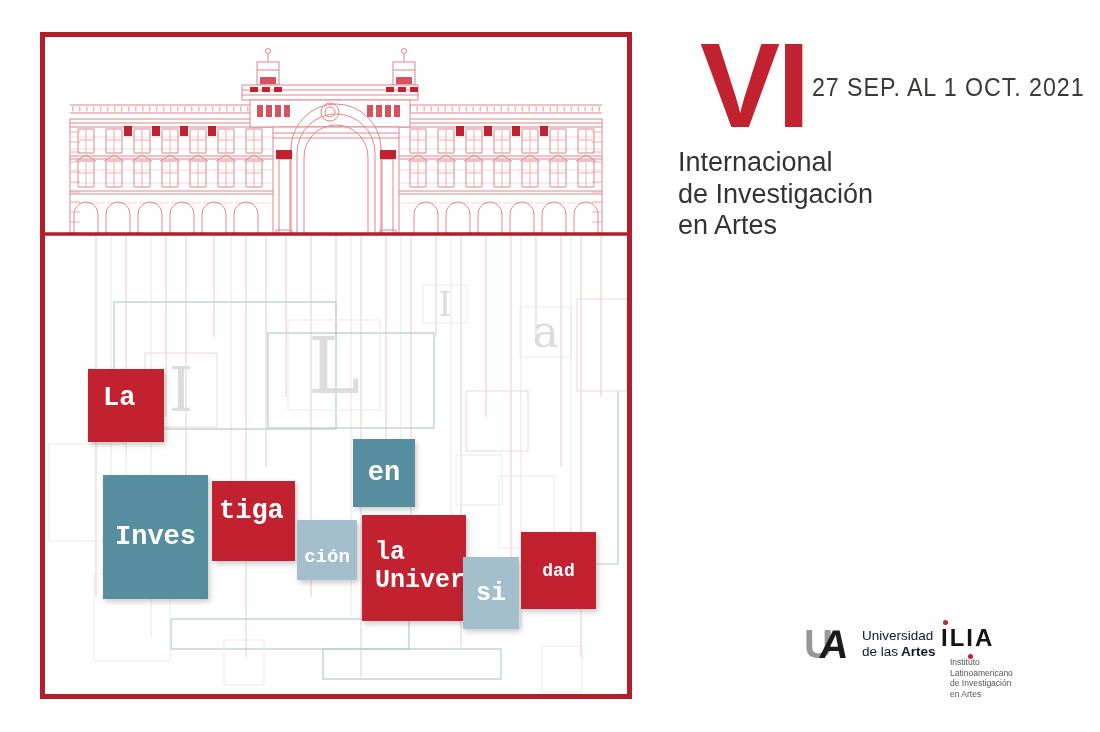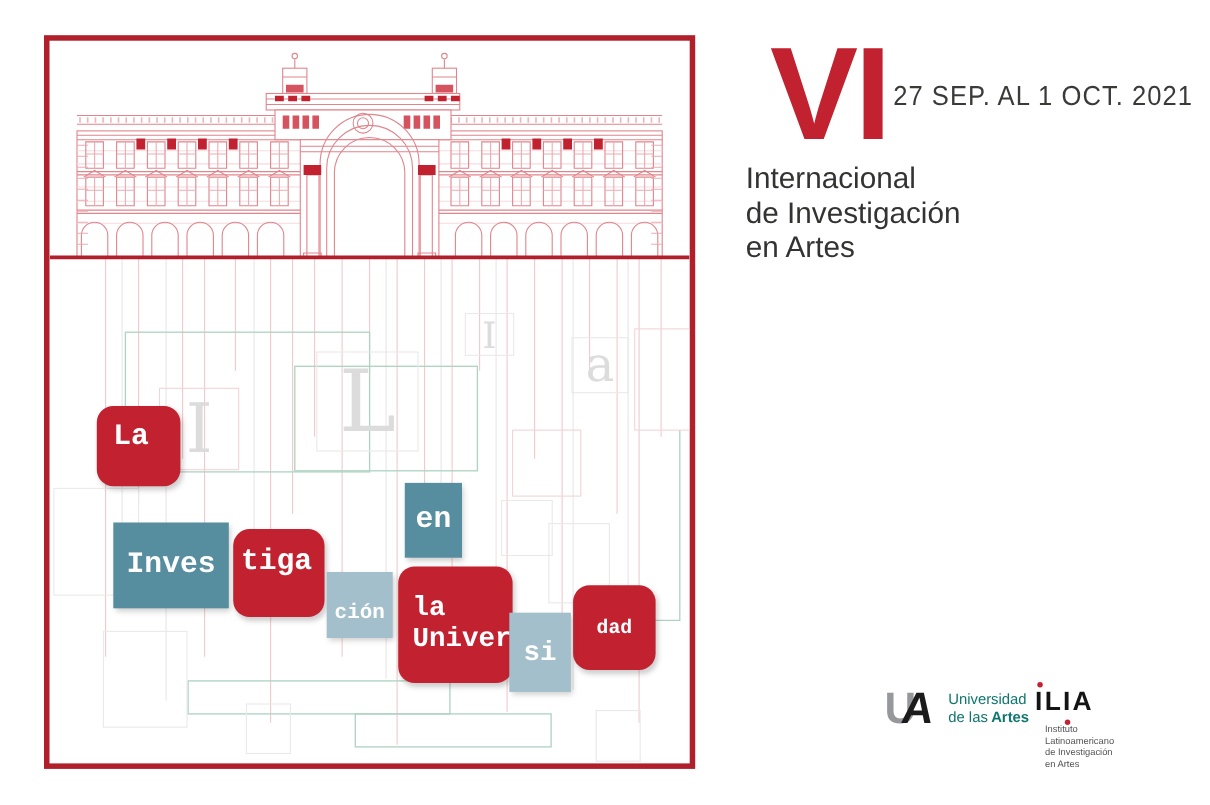--- a/index.html
+++ b/index.html
@@ -23,28 +23,28 @@
   .wm-l  { left:288px; top:320px; width:92px; height:90px; font-size:78px; line-height:92px; }
   .wm-i2 { left:423px; top:285px; width:44px; height:38px; font-size:33px; line-height:40px; }
   .wm-a  { left:520px; top:307px; width:51px; height:50px; font-size:44px; line-height:50px; }
 
   
   .block {
     position:absolute; color:#ffffff;
     font-family:"Liberation Mono", monospace; font-weight:700;
     box-shadow:2px 3px 5px rgba(90,90,90,0.30);
   }
-  .bg-red   { background:#c2212f;border-radius:15px; }
+  .bg-red   { background:#c2212f; }
   .bg-teal  { background:#568e9f; }
   .bg-light { background:#a3bfcb; }
   .b-la      { left:88px;  top:369px; width:76px;  height:73px;  font-size:27px; padding:14px 0 0 15px; box-sizing:border-box; }
-  .b-inves   { left:103px; top:475px; width:105px; height:78px; font-size:27px; display:flex; align-items:center; justify-content:center; }
+  .b-inves   { left:103px; top:475px; width:105px; height:124px; font-size:27px; display:flex; align-items:center; justify-content:center; }
   .b-tiga    { left:212px; top:481px; width:83px;  height:80px;  font-size:27px; padding:15px 0 0 7px; box-sizing:border-box; }
   .b-cion    { left:297px; top:520px; width:60px;  height:60px;  font-size:19px; display:flex; align-items:flex-end; justify-content:center; padding-bottom:12px; box-sizing:border-box; }
-  .b-en      { left:353px; top:439px; width:52px;  height:68px;  font-size:27px; display:flex; align-items:center; justify-content:center;margin-left:15px; }
+  .b-en      { left:353px; top:439px; width:62px;  height:68px;  font-size:27px; display:flex; align-items:center; justify-content:center; }
   .b-launiv  { left:362px; top:515px; width:104px; height:106px; font-size:25px; padding:24px 0 0 13px; box-sizing:border-box; line-height:28px; }
   .b-si      { left:463px; top:557px; width:56px;  height:72px;  font-size:25px; display:flex; align-items:center; justify-content:center; z-index:3; }
   .b-dad     { left:521px; top:532px; width:75px;  height:77px;  font-size:18px; display:flex; align-items:center; justify-content:center; }
   .b-launiv .line { display:block; }
 
   
   .edition {
     position:absolute; left:700px; top:28px; color:#c2212f;
     font-size:120px; font-weight:700; letter-spacing:-3px; line-height:115px;
   }
@@ -62,21 +62,21 @@
   .ua-logo { position:absolute; left:804px; top:620px; display:flex; align-items:center; }
   .ua-mark { position:relative; width:52px; height:48px; }
   .ua-u {
     position:absolute; left:0; top:2px; color:#97989b; font-size:40px; font-weight:700;
     line-height:44px;
   }
   .ua-a {
     position:absolute; left:16px; top:2px; color:#1b1b1b; font-size:40px; font-weight:700;
     line-height:44px; transform:skewX(-8deg);
   }
-  .ua-name { margin-left:6px; color:#0f766e; font-size:13.5px; line-height:16px; }
+  .ua-name { margin-left:6px; color:#0f172a; font-size:13.5px; line-height:16px; }
   .ua-name b { font-weight:700; }
   .ua-name .sp { margin-right:3px; }
 
   .ilia-logo { position:absolute; left:941px; top:624px; display:flex;flex-direction:column; }
   .ilia-mark { position:relative; height:30px; color:#141414; font-size:24px; font-weight:700; letter-spacing:2px; line-height:28px; }
   .ilia-dot { position:absolute; width:5px; height:5px; border-radius:50%; background:#c2212f; }
   .ilia-dot.top { left:2px; top:-4px; }
   .ilia-dot.bottom { left:27px; top:30px; }
   .ilia-name { margin-left:9px; color:#545457; font-size:8.5px; line-height:10.5px; padding-top:3px; }
 </style>

